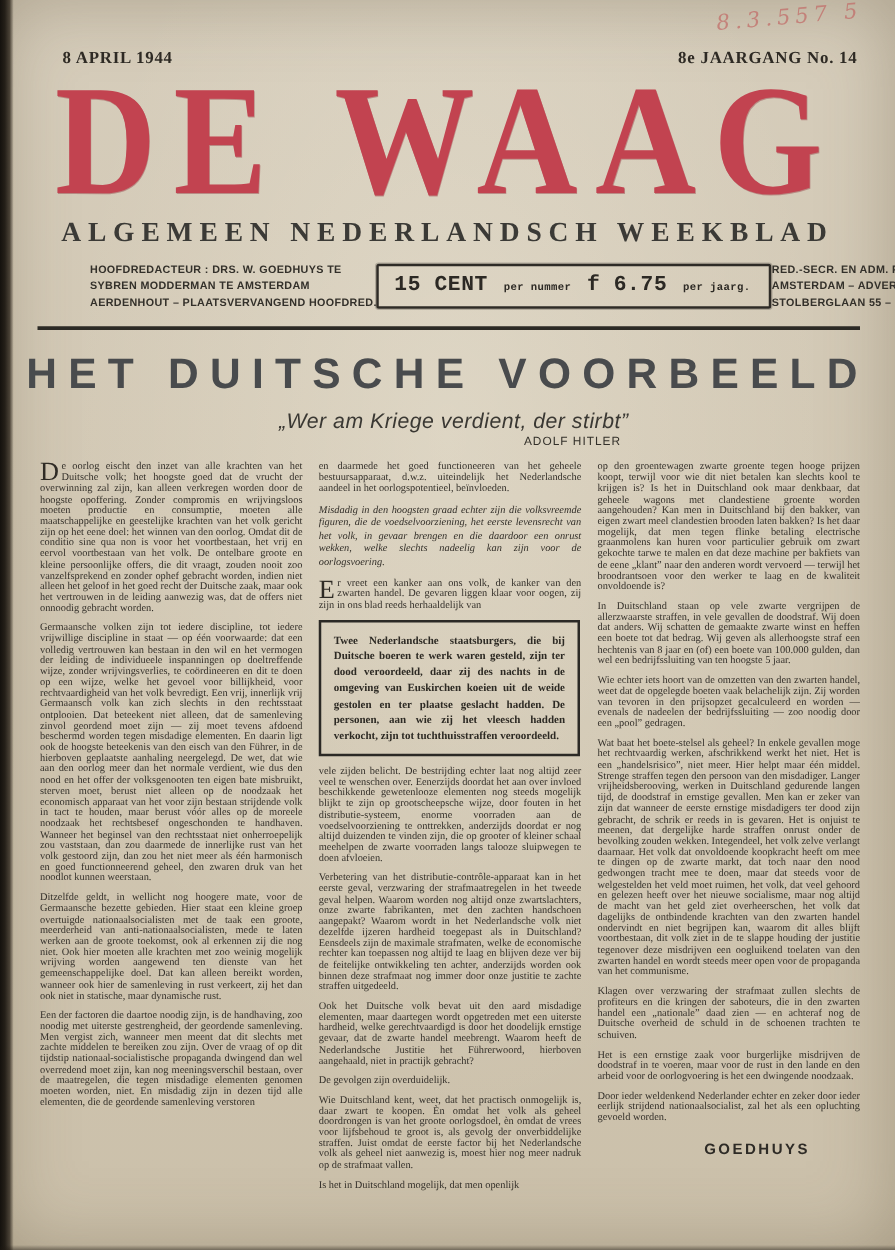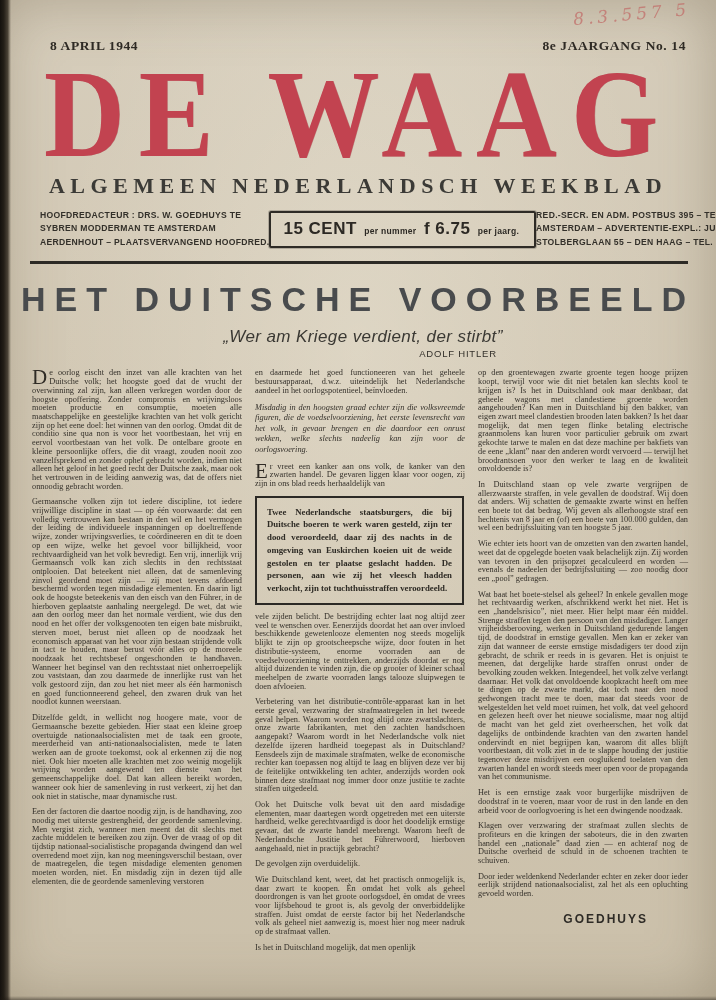--- a/index.html
+++ b/index.html
@@ -20,26 +20,26 @@
     color:rgba(193,110,105,0.75);transform:rotate(-5deg);}
   .topline{display:flex;justify-content:space-between;align-items:baseline;
     padding:38px 30px 0 50px;font-weight:bold;font-size:13.5px;letter-spacing:0.6px;color:#2e2a24;}
   .masthead{margin:2px 0 0 0;text-align:center;color:#c24350;font-weight:bold;
     font-size:112px;line-height:0.92;letter-spacing:14px;transform:scaleY(1.12);
     transform-origin:top center;font-family:"Liberation Serif",serif;
     text-shadow:0.5px 0.5px 0 rgba(140,40,50,0.4);}
   .subtitle{margin-top:14px;text-align:center;font-weight:bold;font-size:22px;
     letter-spacing:5.5px;color:#3b3a36;}
   .inforow{display:flex;align-items:center;justify-content:space-between;
-    padding:10px 28px 0 40px;}
+    padding:10px 28px 0 72px;}
   .infoblock{font-family:"Liberation Sans",sans-serif;font-weight:bold;
     font-size:8.6px;line-height:1.55;letter-spacing:0.3px;color:#33302a;white-space:nowrap;}
   .pricebox{border:2.5px solid #2e2b26;border-radius:2px;padding:6px 12px 7px 12px;
     box-shadow:0 0 0 1px rgba(46,43,38,0.25);white-space:nowrap;
-    font-family:Liberation Sans, sans-serif;color:#2c2924;}
+    font-family:Liberation Mono, monospace;color:#2c2924;}
   .pricebox .big{font-weight:bold;font-size:17px;letter-spacing:0.5px;}
   .pricebox .small{font-weight:bold;font-size:8.5px;letter-spacing:0.3px;padding:0 3px;}
   .rule{margin:12px 28px 0 30px;height:3.5px;background:#2c2a25;}
   .headline{margin:16px 0 0 0;text-align:center;font-family:"Liberation Sans",sans-serif;
     font-weight:bold;font-size:34px;letter-spacing:9px;color:#494b4d;}
   .quote{margin-top:8px;text-align:center;font-family:"Liberation Sans",sans-serif;
     font-style:italic;font-size:17px;color:#3a3833;letter-spacing:0.4px;margin-left:10px;}
   .quote-attr{text-align:center;padding-left:200px;margin-top:1px;
     font-family:"Liberation Sans",sans-serif;font-weight:normal;font-size:9.5px;
     letter-spacing:0.8px;color:#33302a;}
@@ -114,22 +114,22 @@
       <p>De gevolgen zijn overduidelijk.</p>
       <p>Wie Duitschland kent, weet, dat het practisch onmogelijk is, daar zwart te koopen. Èn omdat het volk als geheel doordrongen is van het groote oorlogsdoel, èn omdat de vrees voor lijfsbehoud te groot is, als gevolg der onverbiddelijke straffen. Juist omdat de eerste factor bij het Nederlandsche volk als geheel niet aanwezig is, moest hier nog meer nadruk op de strafmaat vallen.</p>
       <p>Is het in Duitschland mogelijk, dat men openlijk</p>
     </div>
 
     <div class="col">
       <p>op den groentewagen zwarte groente tegen hooge prijzen koopt, terwijl voor wie dit niet betalen kan slechts kool te krijgen is? Is het in Duitschland ook maar denkbaar, dat geheele wagons met clandestiene groente worden aangehouden? Kan men in Duitschland bij den bakker, van eigen zwart meel clandestien brooden laten bakken? Is het daar mogelijk, dat men tegen flinke betaling electrische graanmolens kan huren voor particulier gebruik om zwart gekochte tarwe te malen en dat deze machine per bakfiets van de eene „klant” naar den anderen wordt vervoerd — terwijl het broodrantsoen voor den werker te laag en de kwaliteit onvoldoende is?</p>
       <p>In Duitschland staan op vele zwarte vergrijpen de allerzwaarste straffen, in vele gevallen de doodstraf. Wij doen dat anders. Wij schatten de gemaakte zwarte winst en heffen een boete tot dat bedrag. Wij geven als allerhoogste straf een hechtenis van 8 jaar en (of) een boete van 100.000 gulden, dan wel een bedrijfssluiting van ten hoogste 5 jaar.</p>
       <p>Wie echter iets hoort van de omzetten van den zwarten handel, weet dat de opgelegde boeten vaak belachelijk zijn. Zij worden van tevoren in den prijsopzet gecalculeerd en worden — evenals de nadeelen der bedrijfssluiting — zoo noodig door een „pool” gedragen.</p>
       <p>Wat baat het boete-stelsel als geheel? In enkele gevallen moge het rechtvaardig werken, afschrikkend werkt het niet. Het is een „handelsrisico”, niet meer. Hier helpt maar één middel. Strenge straffen tegen den persoon van den misdadiger. Langer vrijheidsberooving, werken in Duitschland gedurende langen tijd, de doodstraf in ernstige gevallen. Men kan er zeker van zijn dat wanneer de eerste ernstige misdadigers ter dood zijn gebracht, de schrik er reeds in is gevaren. Het is onjuist te meenen, dat dergelijke harde straffen onrust onder de bevolking zouden wekken. Integendeel, het volk zelve verlangt daarnaar. Het volk dat onvoldoende koopkracht heeft om mee te dingen op de zwarte markt, dat toch naar den nood gedwongen tracht mee te doen, maar dat steeds voor de welgestelden het veld moet ruimen, het volk, dat veel gehoord en gelezen heeft over het nieuwe socialisme, maar nog altijd de macht van het geld ziet overheerschen, het volk dat dagelijks de ontbindende krachten van den zwarten handel ondervindt en niet begrijpen kan, waarom dit alles blijft voortbestaan, dit volk ziet in de te slappe houding der justitie tegenover deze misdrijven een oogluikend toelaten van den zwarten handel en wordt steeds meer open voor de propaganda van het communisme.</p>
+      <p>Klagen over verzwaring der strafmaat zullen slechts de profiteurs en die kringen der saboteurs, die in den zwarten handel een „nationale” daad zien — en achteraf nog de Duitsche overheid de schuld in de schoenen trachten te schuiven.</p>
       <p>Het is een ernstige zaak voor burgerlijke misdrijven de doodstraf in te voeren, maar voor de rust in den lande en den arbeid voor de oorlogvoering is het een dwingende noodzaak.</p>
-      <p>Klagen over verzwaring der strafmaat zullen slechts de profiteurs en die kringen der saboteurs, die in den zwarten handel een „nationale” daad zien — en achteraf nog de Duitsche overheid de schuld in de schoenen trachten te schuiven.</p>
       <p>Door ieder weldenkend Nederlander echter en zeker door ieder eerlijk strijdend nationaalsocialist, zal het als een opluchting gevoeld worden.</p>
       <div class="signature">GOEDHUYS</div>
     </div>
 
   </div>
 
   <div class="edge-bottom"></div>
 </div>
 
 </body></html>

